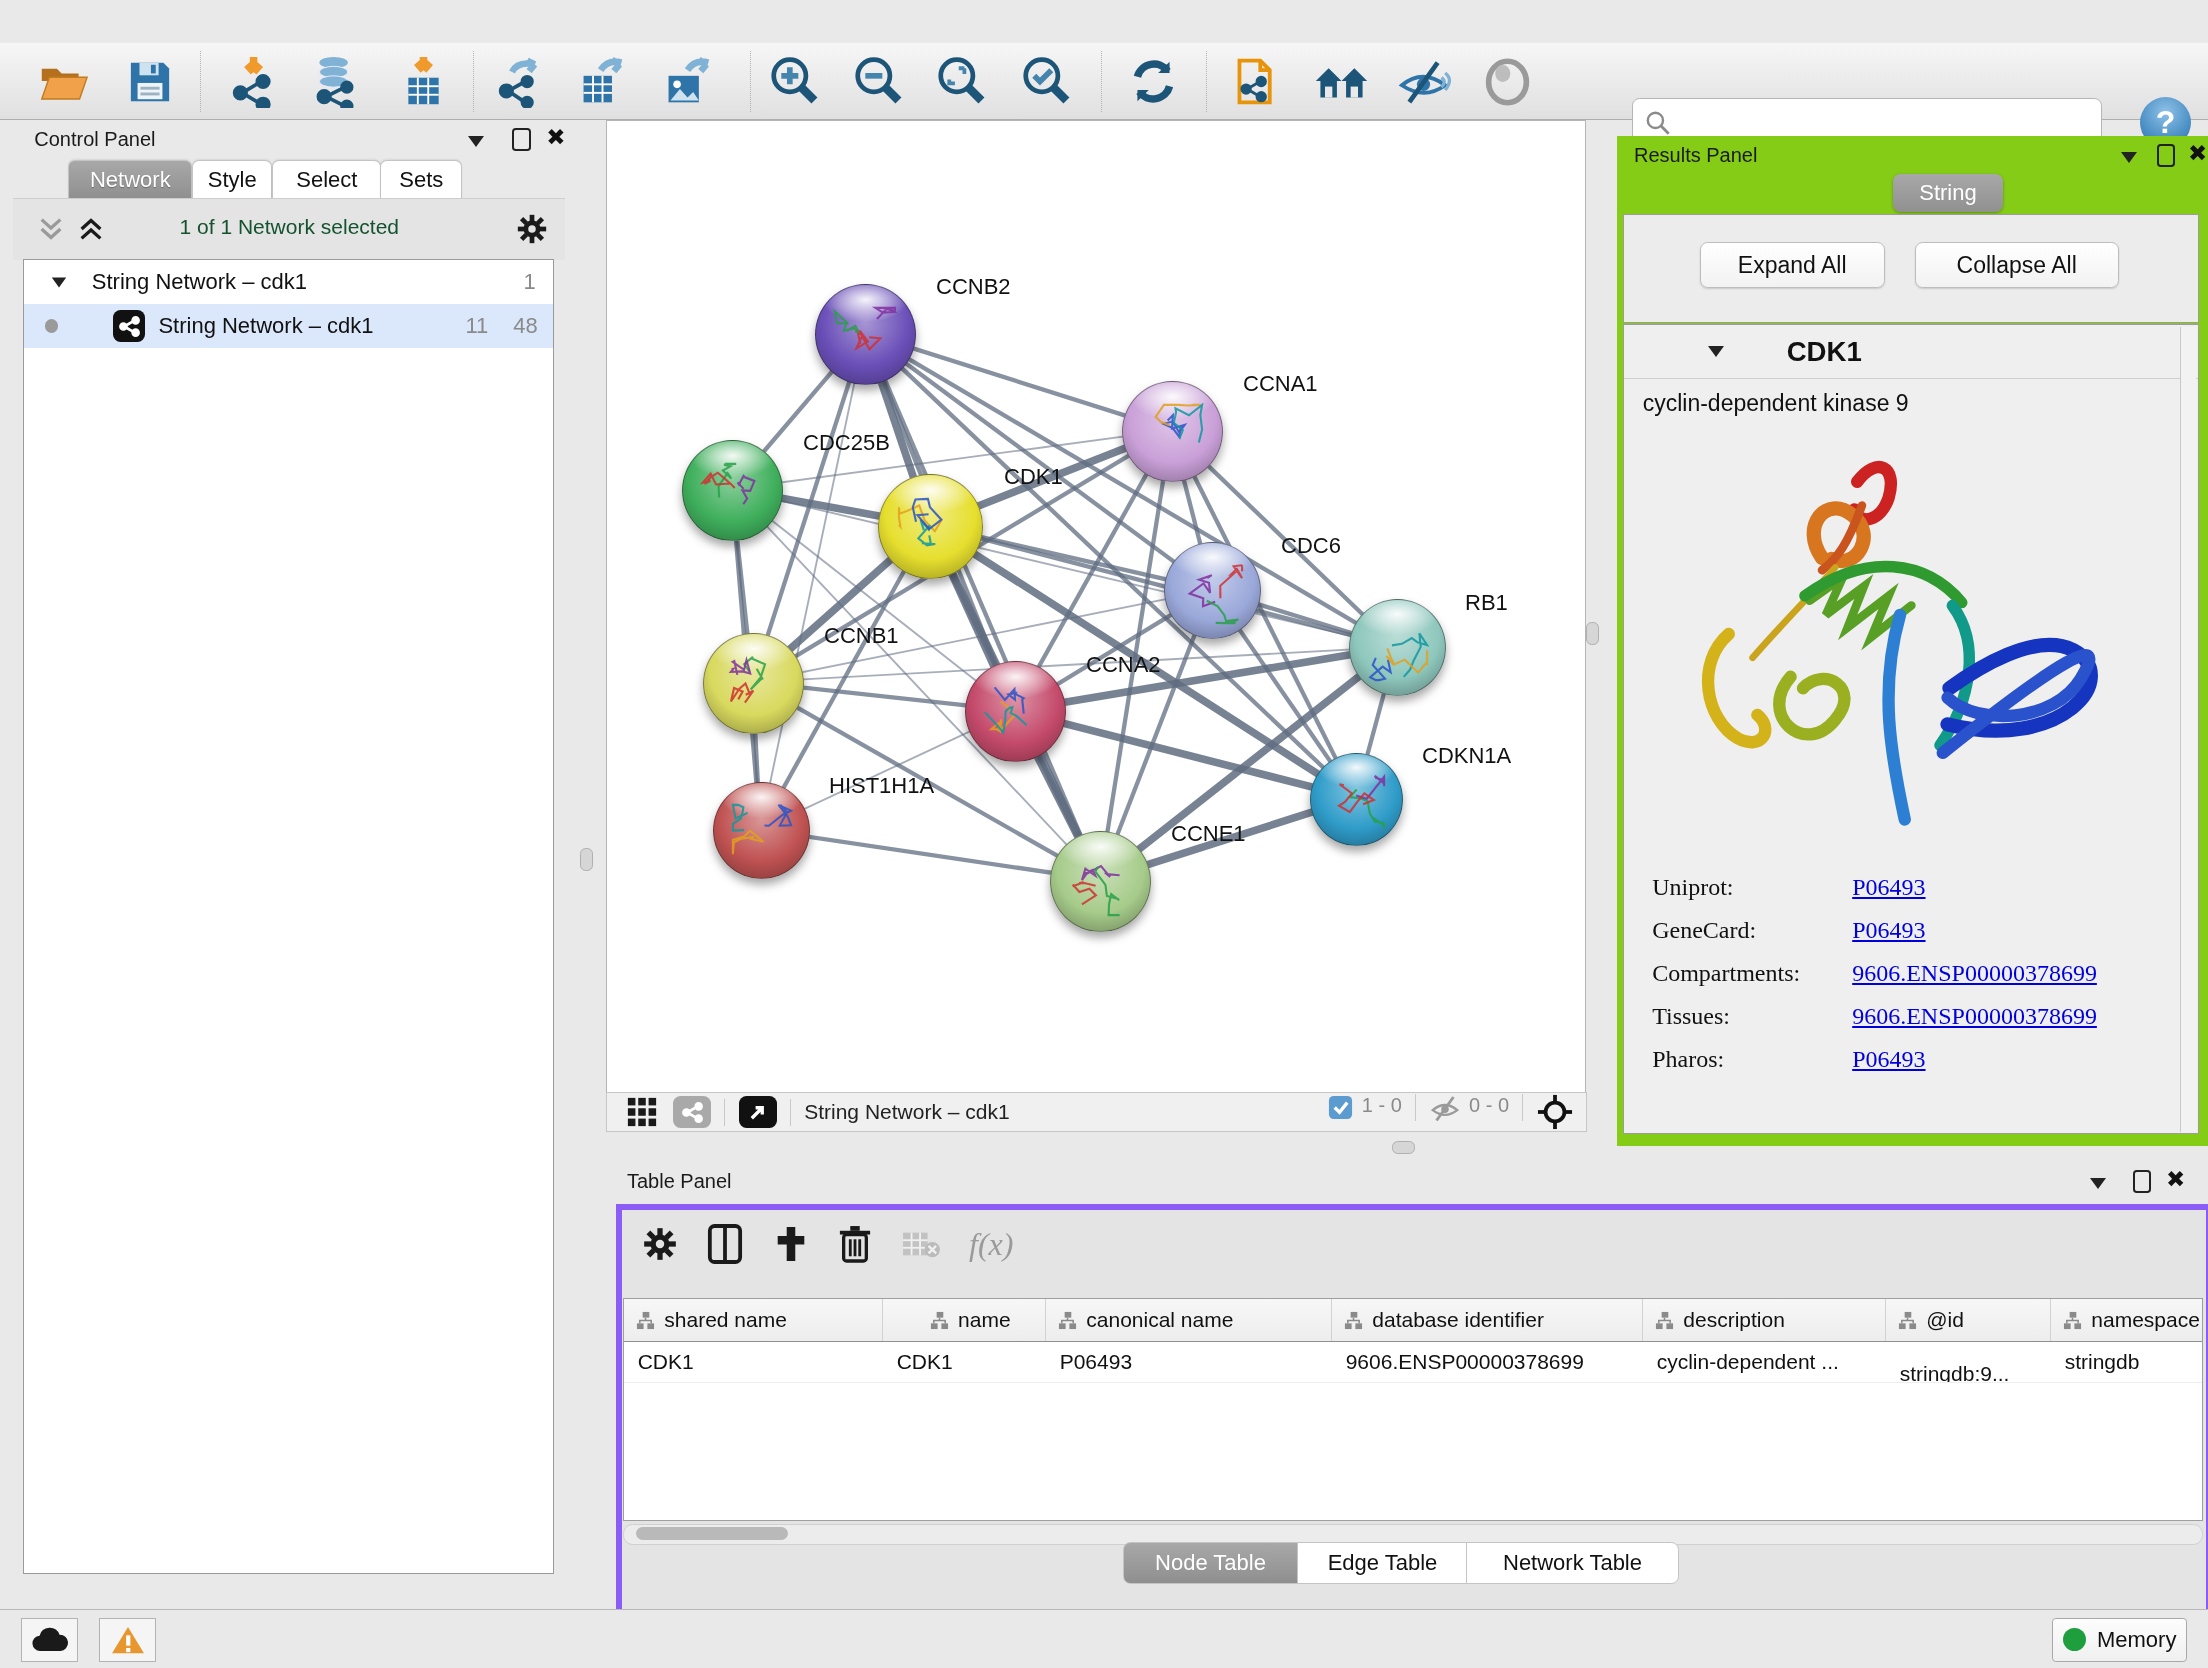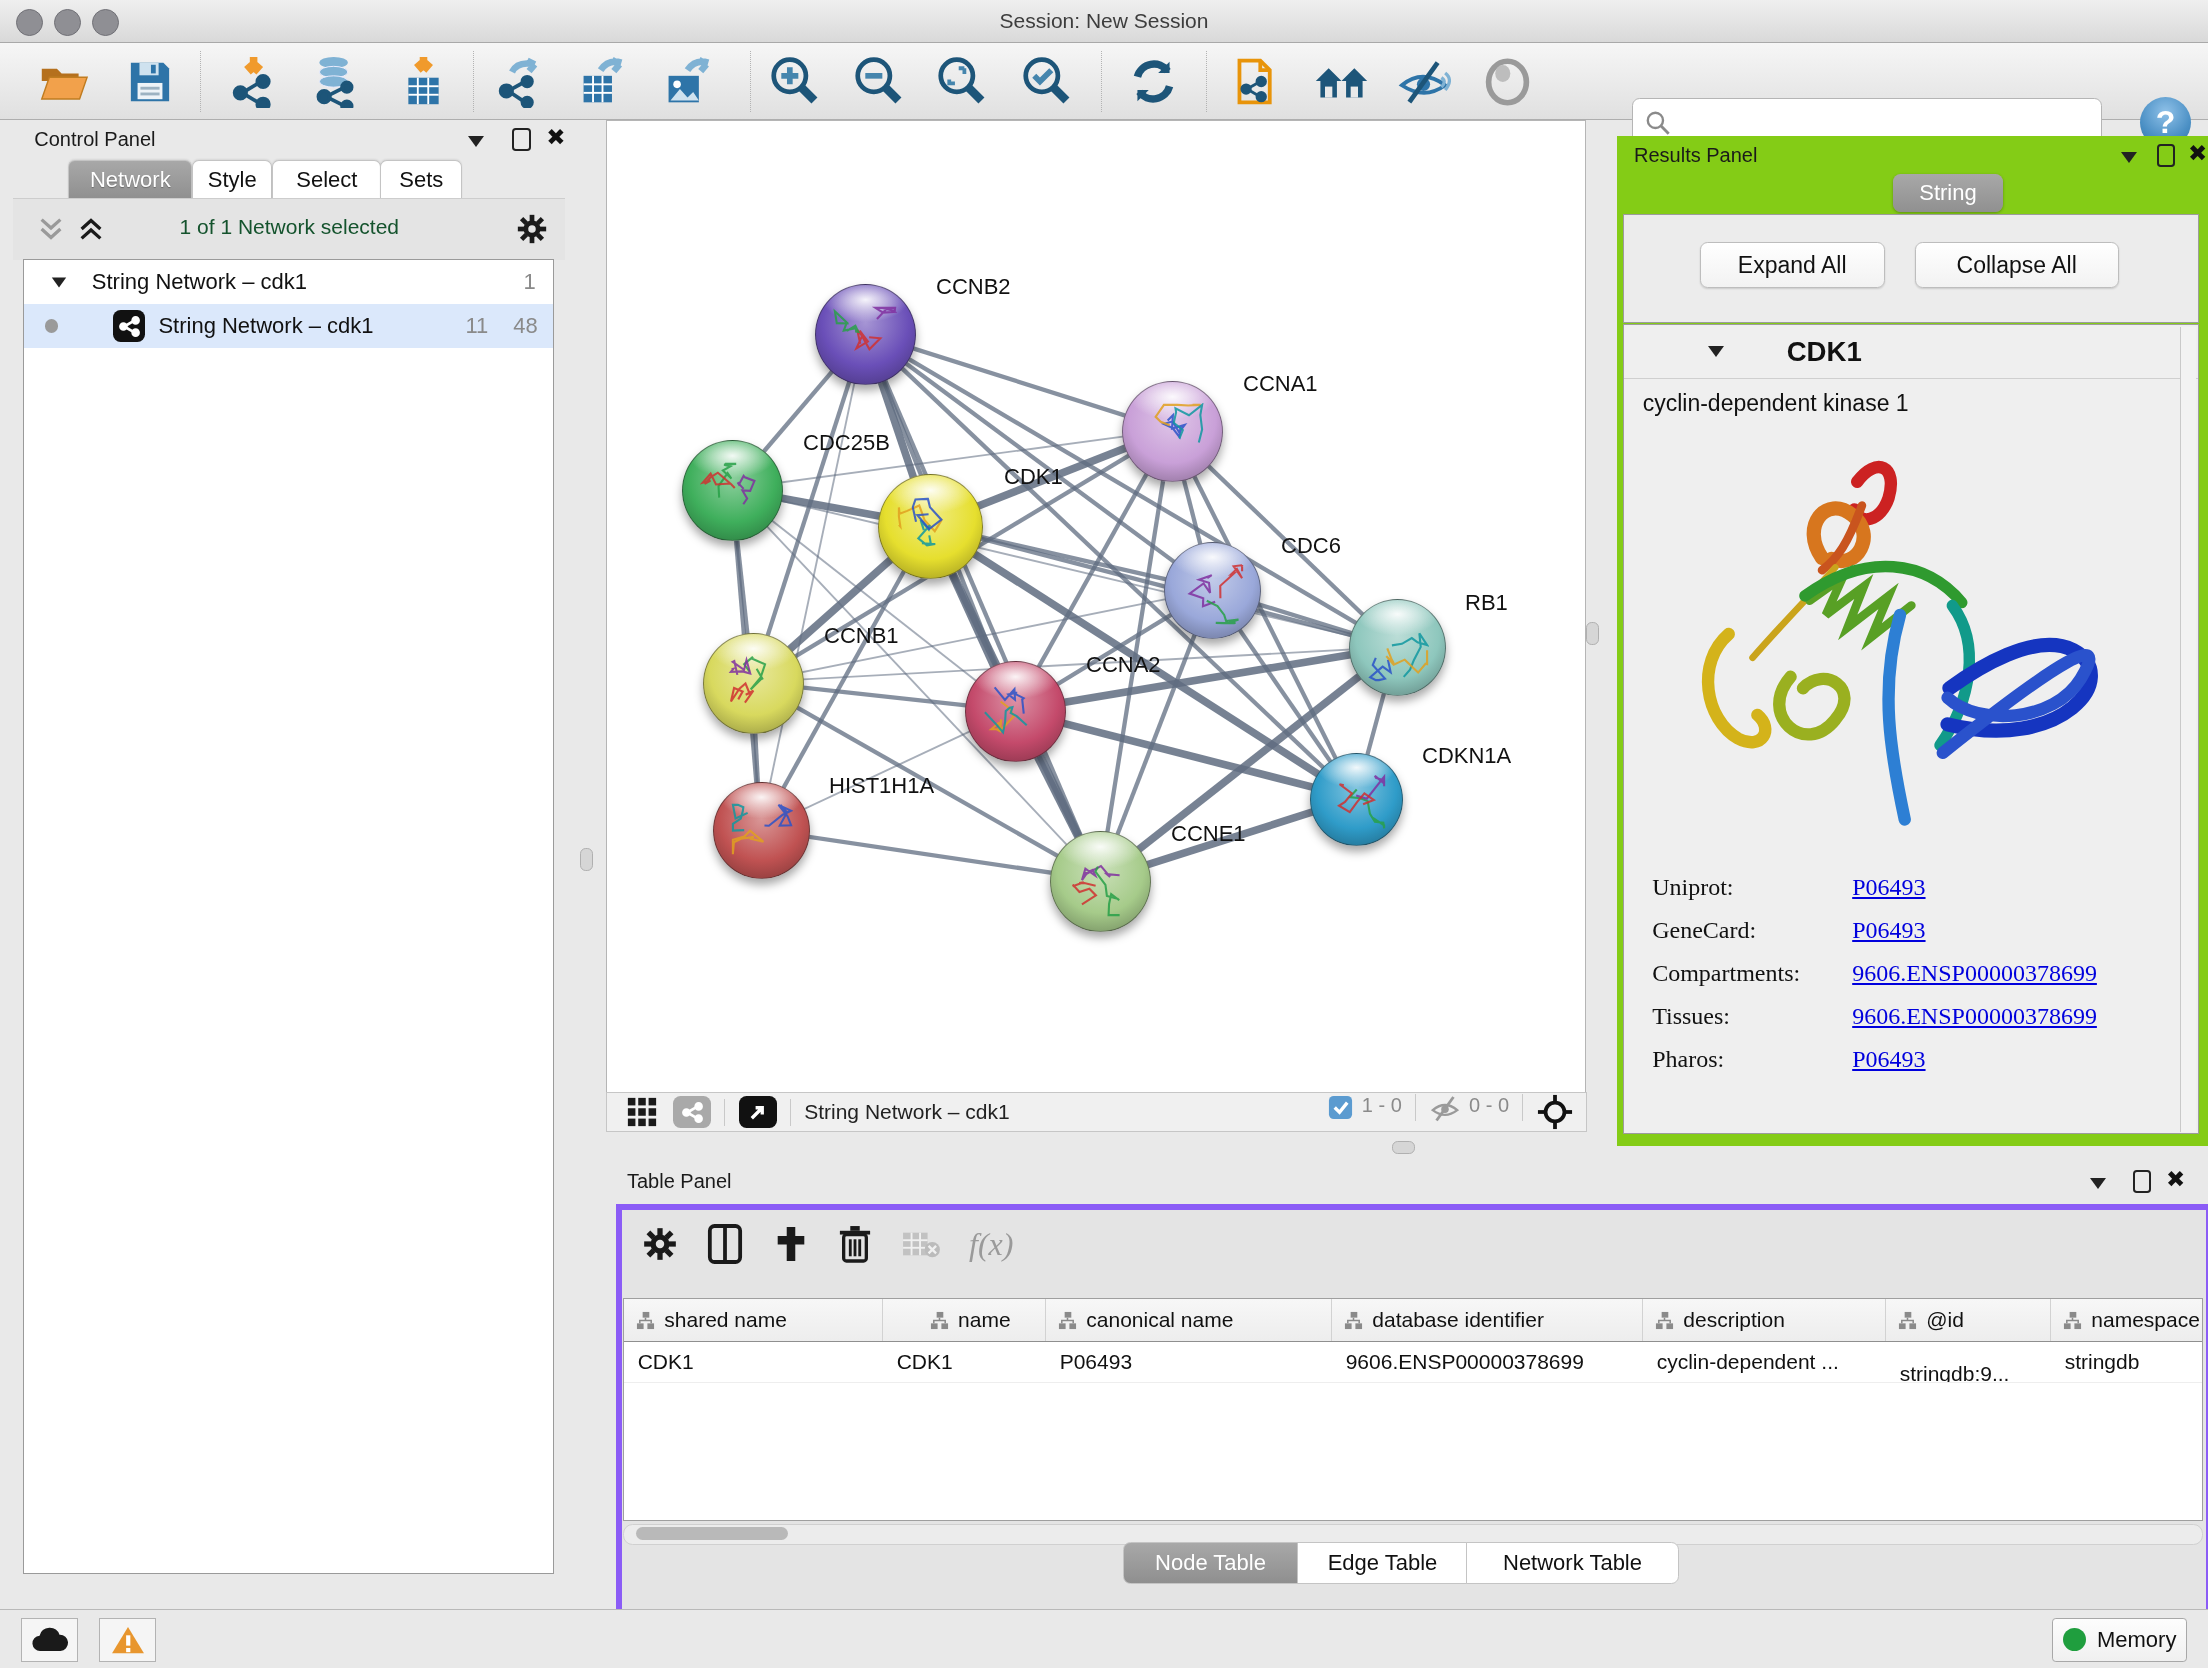--- a/index.html
+++ b/index.html
@@ -98,26 +98,20 @@
   .mem-btn{position:absolute;right:21px;top:7.6px;width:133px;height:42px;background:linear-gradient(#fdfdfd,#f0f0f0);
     border:1px solid #a8a8a8;border-radius:3.8px;display:flex;align-items:center;justify-content:center;gap:11.4px;
     font-size:22px;color:#111;cursor:pointer;}
   .mem-dot{width:23px;height:23px;border-radius:50%;background:#1f9e3e;}
 </style>
 </head>
 <body>
 
 <div class="root">
 
-  <div class="titlebar">
-    <div class="tl-dot" style="left:16px"></div>
-    <div class="tl-dot" style="left:54px"></div>
-    <div class="tl-dot" style="left:92px"></div>
-    <div class="win-title">Session: New Session</div>
-  </div>
 
   <div class="toolbar">
     <div class="tb-btn" style="left:36px">
       <svg width="51" height="42" viewBox="0 0 54 44">
         <path d="M4 8 h16 l5 5 h18 v8 H4z" fill="#b5701d"></path>
         <path d="M4 40 L12 17 h40 L44 40z" fill="#f2a14b" stroke="#c07c20" stroke-width="1.5"></path>
       </svg>
     </div>
     <div class="tb-btn" style="left:122px">
       <svg width="44" height="44" viewBox="0 0 46 46">
@@ -571,21 +565,21 @@
     <div class="rbox" style="top:78px;width:574px;height:107px">
       <div class="rbtn" style="left:76px;width:183px">Expand All</div>
       <div class="rbtn" style="left:291px;width:202px">Collapse All</div>
     </div>
 
     <div class="rbox" style="top:188px;width:574px;height:808px;background:#efefef">
       <div class="abs" style="left:0;top:0;width:574px;height:53px;border-bottom:1px solid #cfcfcf;display:flex;align-items:center">
         <span class="ph-caret" style="margin-left:84px"></span>
         <span class="entry-name" style="margin-left:63px">CDK1</span>
       </div>
-      <div class="abs" style="left:19px;top:65px;font-size:23px;color:#111">cyclin-dependent kinase 1</div>
+      <div class="abs" style="left:19px;top:65px;font-size:23px;color:#111">cyclin-dependent kinase 9</div>
 
       <svg class="abs" style="left:38px;top:114px" width="495" height="409" viewBox="0 0 520 430" fill="none" stroke-linecap="round">
         <path d="M205 45 C 225 18, 248 28, 238 62 C 230 86, 208 92, 202 74" stroke="#cc2222" stroke-width="13"></path>
         <path d="M168 125 C 145 92, 172 58, 200 80 C 226 100, 205 138, 178 126" stroke="#d7761e" stroke-width="15"></path>
         <path d="M210 70 C 195 110, 185 125, 168 138" stroke="#c9541e" stroke-width="9"></path>
         <path d="M70 205 C 35 235, 45 295, 80 315 C 105 328, 118 305, 100 290" stroke="#d4b31a" stroke-width="13"></path>
         <path d="M95 230 C 130 190, 160 160, 182 135" stroke="#caa41c" stroke-width="7"></path>
         <path d="M135 250 C 100 290, 150 335, 182 295 C 210 262, 170 238, 148 262" stroke="#9ab020" stroke-width="13"></path>
         <path d="M155 170 L 190 145 L 172 185 L 212 155 L 195 198 L 238 165 L 220 208 L 262 175" stroke="#58a025" stroke-width="9"></path>
         <path d="M150 165 C 215 118, 278 128, 315 172" stroke="#2f9a2f" stroke-width="12"></path>

